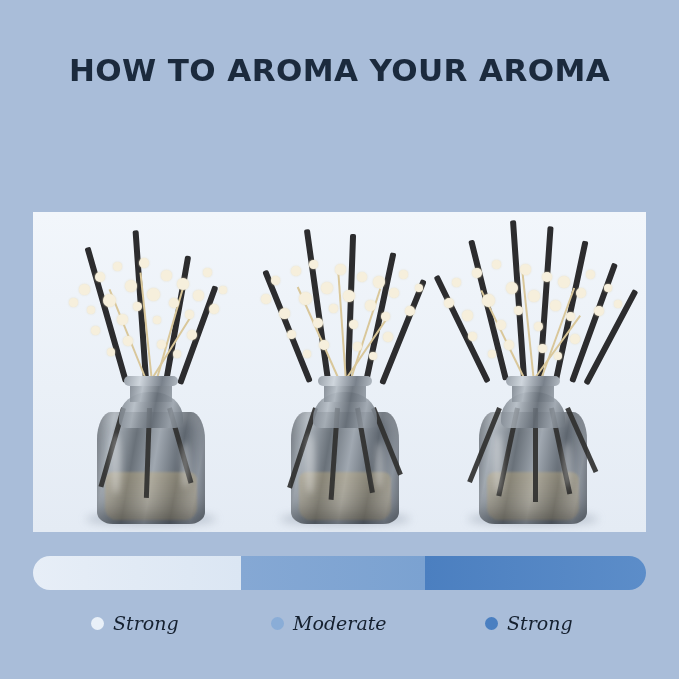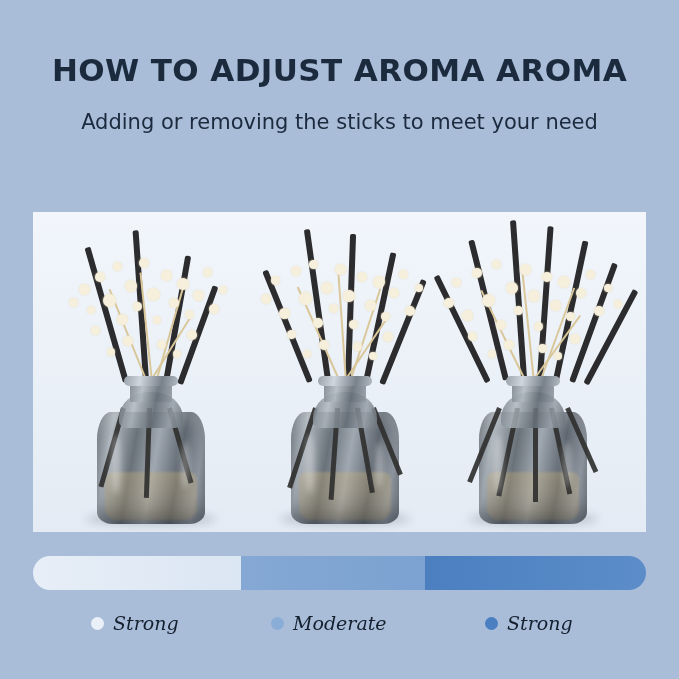--- a/index.html
+++ b/index.html
@@ -242,22 +242,21 @@
   }
   .li-1 { left: 58px; }
   .li-2 { left: 238px; }
   .li-3 { left: 452px; }
 </style>
 </head>
 <body>
 
 <div class="page">
 
-  <div class="title">HOW TO ADJUST AROMA AROMA</div>
-  <div class="subtitle">Adding or removing the sticks to meet your need</div>
+  <div class="title">HOW TO AROMA YOUR AROMA</div>
 
   <div class="photo">
     <div class="photo-bg"></div>
 
     <div class="arrangement arr-1">
       <div class="vase-shadow" style="bottom:6px;"></div>
 
       <div class="stick" style="left:72px; bottom:150px; width:6px; height:140px; transform:rotate(-16deg);"></div>
       <div class="stick" style="left:92px; bottom:152px; width:6px; height:150px; transform:rotate(-4deg);"></div>
       <div class="stick" style="left:112px; bottom:150px; width:6px; height:128px; transform:rotate(10deg);"></div>

